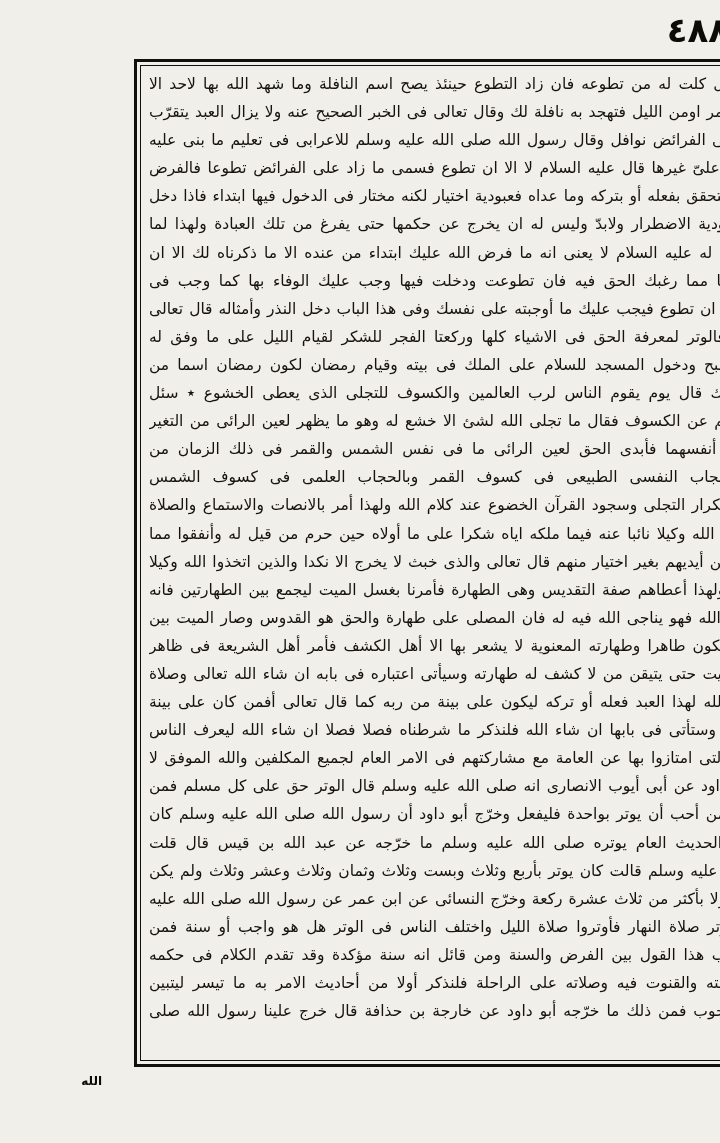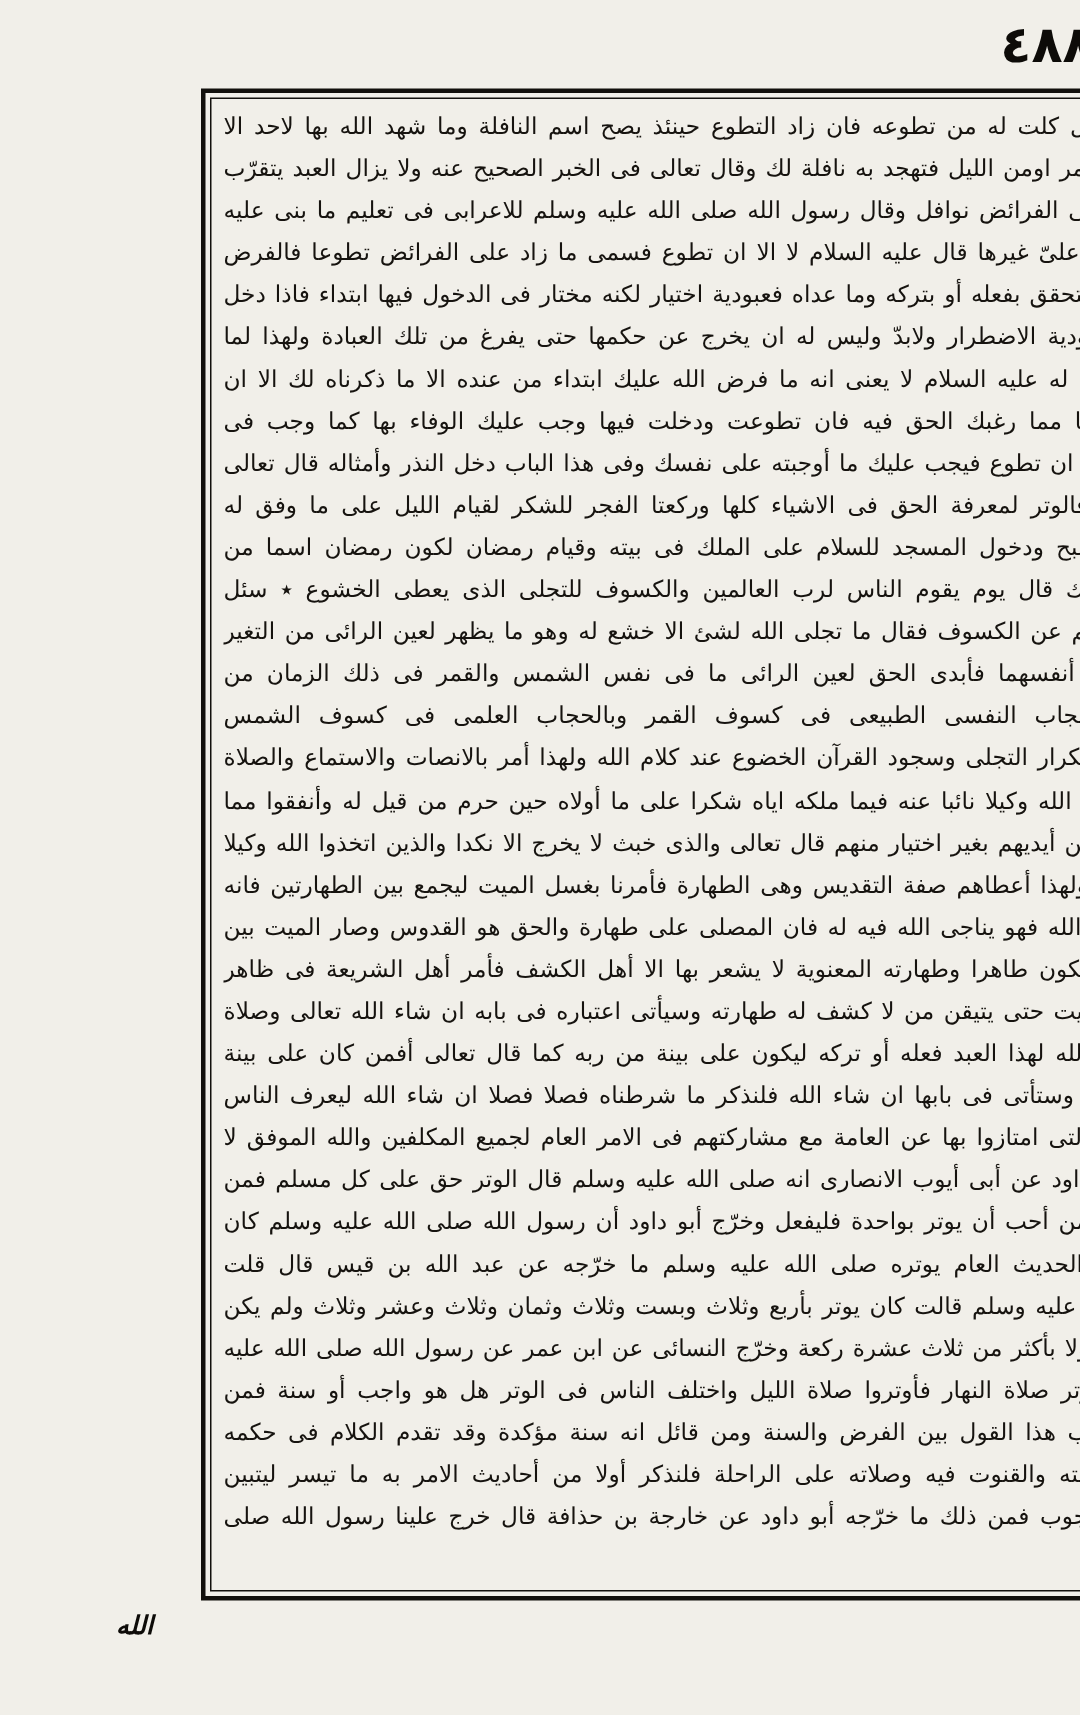--- a/index.html
+++ b/index.html
@@ -57,24 +57,23 @@
     line-height: 28.1px;
     font-size: 16.5px;
     font-weight: bold;
     text-align: center;
     text-align-last: center;
     overflow: hidden;
   }
   .catchword {
     position: absolute;
     top: 1074px; left: 618px; 
-    font-size: 17px;
+    font-size: 12px;
     font-weight: bold;
     color: #0d0b08;
-    font-style: italic;
   }
   
   .catchword { left: auto; right: 618px; }
 </style>
 </head>
 <body>
 
 <div class="page">
 
   <div class="page-number">٤٨٨</div>

